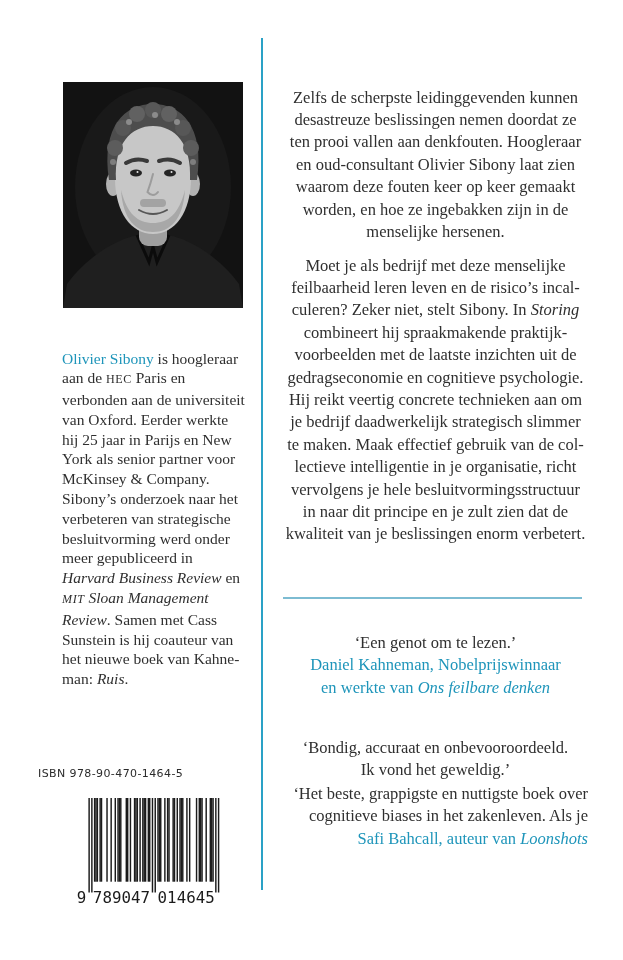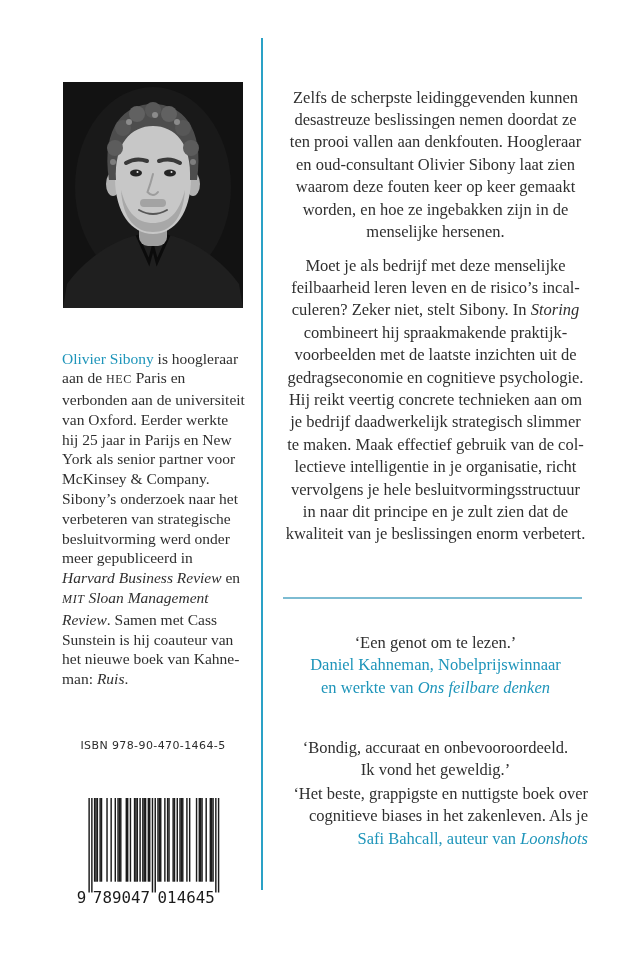--- a/index.html
+++ b/index.html
@@ -6,21 +6,21 @@
   .page{
     position:relative;width:623px;height:960px;background:#ffffff;overflow:hidden;
     font-family:"Liberation Serif", serif;color:#2f2f2f;
   }
   .abs{position:absolute;}
   
   .photo{left:63px;top:82px;width:180px;height:226px;}
   .bio{left:62px;top:333px;width:184px;font-size:15.5px;line-height:19.8px;text-align:left;
        hyphens:manual;}
   .website{left:40px;top:744px;width:225px;text-align:center;font-size:16px;}
-  .isbn-label{left:38px;top:739px;width:230px;text-align:center;
+  .isbn-label{left:38px;top:767px;width:230px;
       font-family:"DejaVu Sans", sans-serif;font-size:11px;letter-spacing:.4px;color:#2b2b2b;}
   .barcode{left:76px;top:798px;width:146px;height:108px;}
   .barcode svg{width:100%;height:100%;}
   .barcode rect{fill:#1b1b1b;}
   .barcode text{fill:#1b1b1b;font-family:"DejaVu Sans Mono", monospace;font-size:11.5px;}
   
   .vline{left:261px;top:38px;width:2px;height:852px;background:#2aa1c6;}
   
   .para{left:283px;width:305px;font-size:16.5px;line-height:22.4px;text-align:center;}
   .p1{top:70px;} .p2{top:238px;} .p3{top:503px;}

